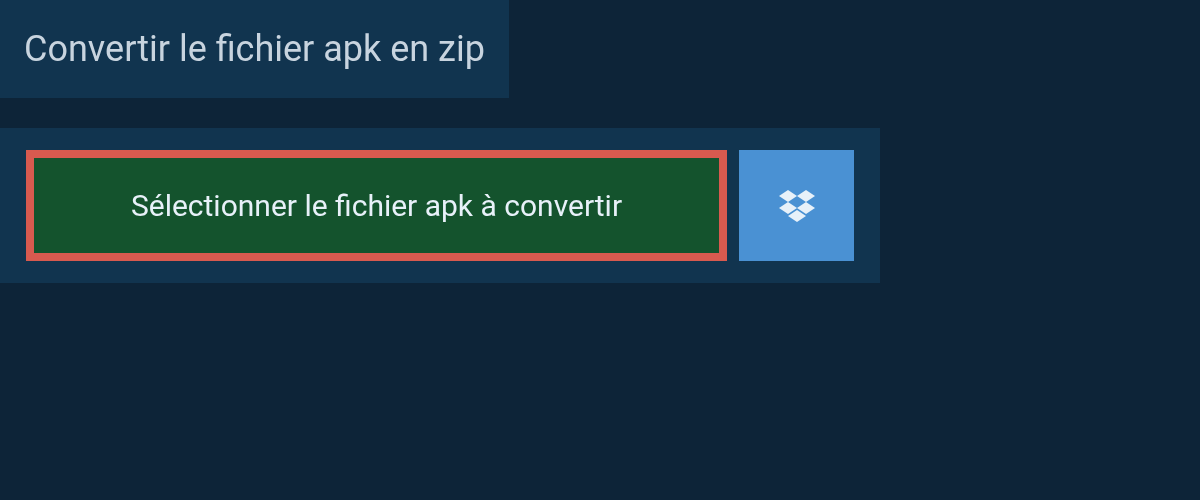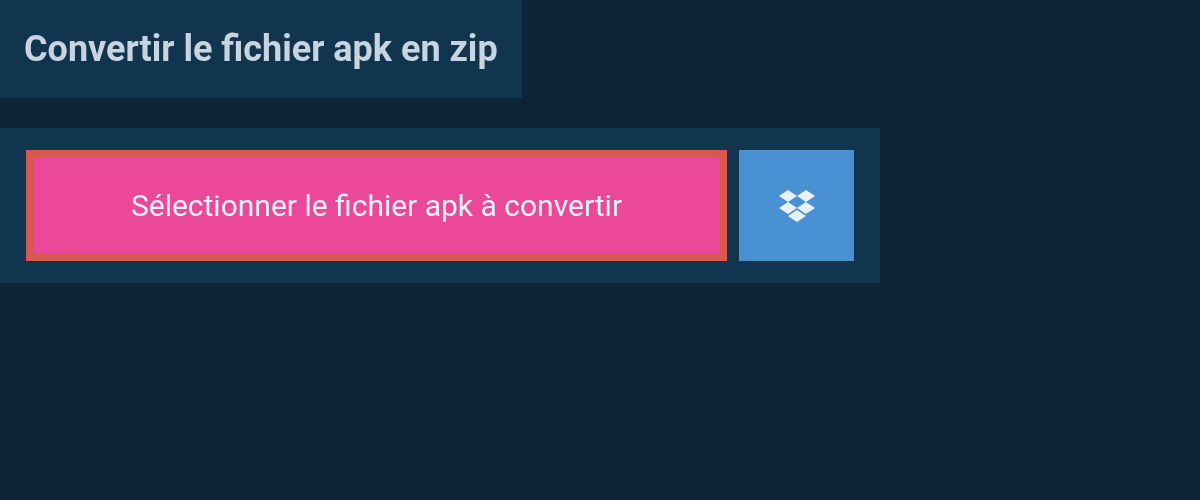--- a/index.html
+++ b/index.html
@@ -15,34 +15,34 @@
       overflow: hidden;
     }
     .header-bar {
       background-color: #11344f;
       padding: 28px 24px;
       display: inline-block;
     }
     .header-title {
       color: #c8d4df;
       font-size: 36px;
-      font-weight: 700;
+      font-weight: 400;
     }
     .main-panel {
       background-color: #11344f;
       margin-top: 30px;
       padding: 22px 26px;
       width: 880px;
     }
     .button-row {
       display: flex;
       gap: 12px;
     }
     .select-file-button {
-      background-color: #ec4899;
+      background-color: #14532d;
       border: 8px solid #d85a4f;
       padding: 30px 40px;
       color: #e8f1f9;
       font-size: 30px;
       font-weight: 400;
       cursor: pointer;
       flex: 1;
       text-align: center;
       display: flex;
       align-items: center;

